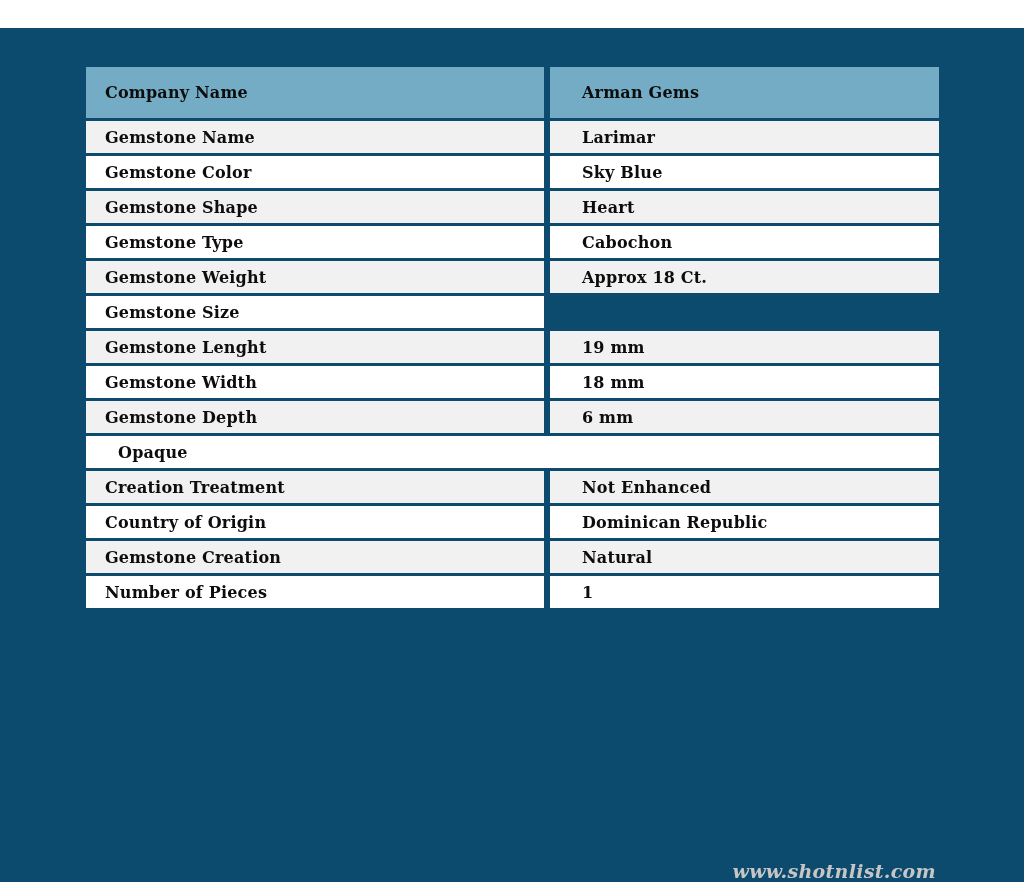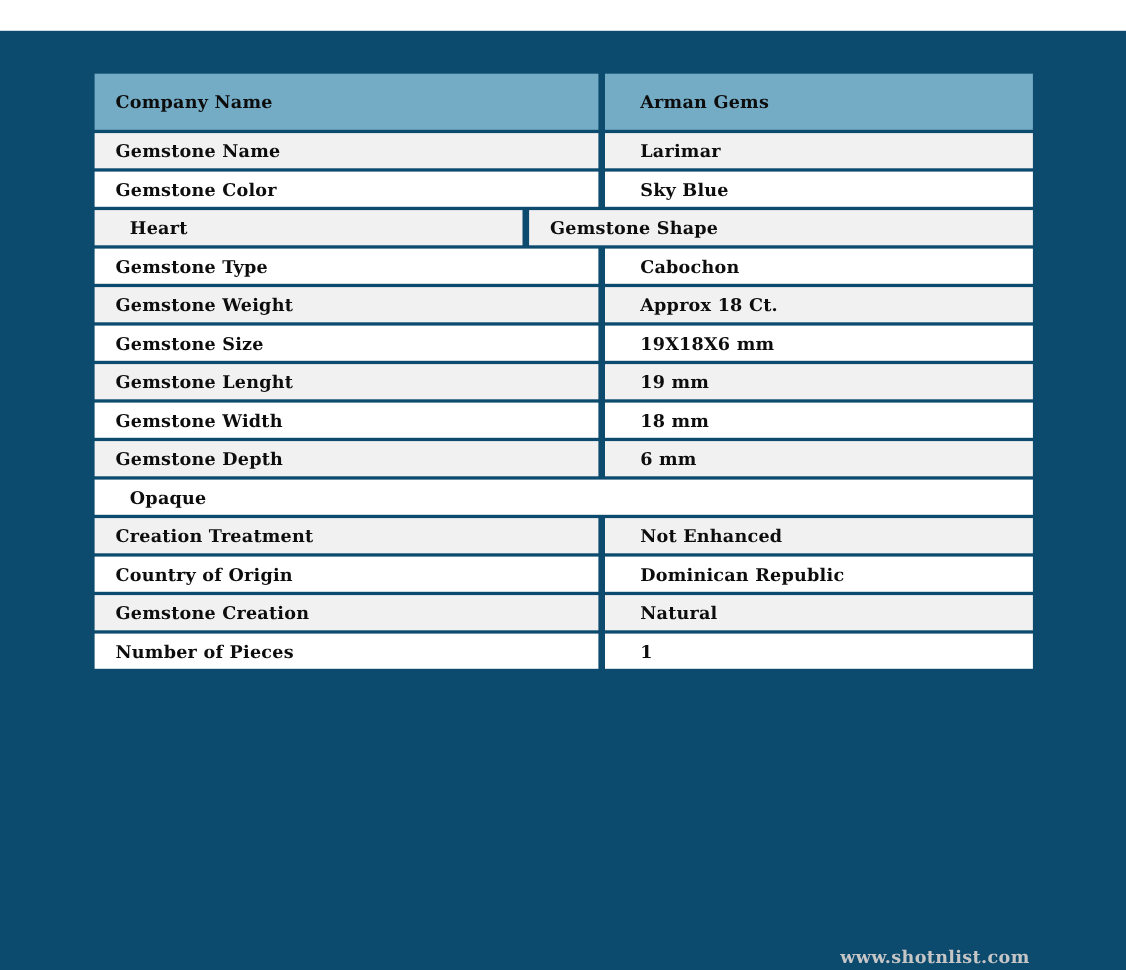--- a/index.html
+++ b/index.html
@@ -45,23 +45,24 @@
   .cell.value { flex: 1; padding-left: 32px; }
   .row.header { height: 51px; }
   .row.header .cell { background: #74acc6; }
   .rows .row:nth-child(odd) .cell { background: #f1f1f1; }
   .rows .row:nth-child(even) .cell { background: #ffffff; }
   .watermark {
     position: absolute;
     top: 832px;
     right: 88px;
     font-weight: bold;
-    font-size: 16px;
+    font-size: 19px;
     color: #c6c6c6;
     letter-spacing: 0.3px;
+    font-style: italic;
   }
 </style>
 </head>
 <body>
 
 <div class="page">
   <div class="spec-table">
 
     <div class="row header">
       <div class="cell label">Company Name</div>
@@ -71,34 +72,33 @@
     <div class="rows">
       <div class="row">
         <div class="cell label">Gemstone Name</div>
         <div class="cell value">Larimar</div>
       </div>
       <div class="row">
         <div class="cell label">Gemstone Color</div>
         <div class="cell value">Sky Blue</div>
       </div>
       <div class="row">
+        <div class="cell label">Gemstone Shape</div>
         <div class="cell value">Heart</div>
-        <div class="cell label">Gemstone Shape</div>
       </div>
       <div class="row">
         <div class="cell label">Gemstone Type</div>
         <div class="cell value">Cabochon</div>
       </div>
       <div class="row">
         <div class="cell label">Gemstone Weight</div>
         <div class="cell value">Approx 18 Ct.</div>
       </div>
       <div class="row">
         <div class="cell label">Gemstone Size</div>
-        <div class="cell value">19X18X6 mm</div>
       </div>
       <div class="row">
         <div class="cell label">Gemstone Lenght</div>
         <div class="cell value">19 mm</div>
       </div>
       <div class="row">
         <div class="cell label">Gemstone Width</div>
         <div class="cell value">18 mm</div>
       </div>
       <div class="row">

